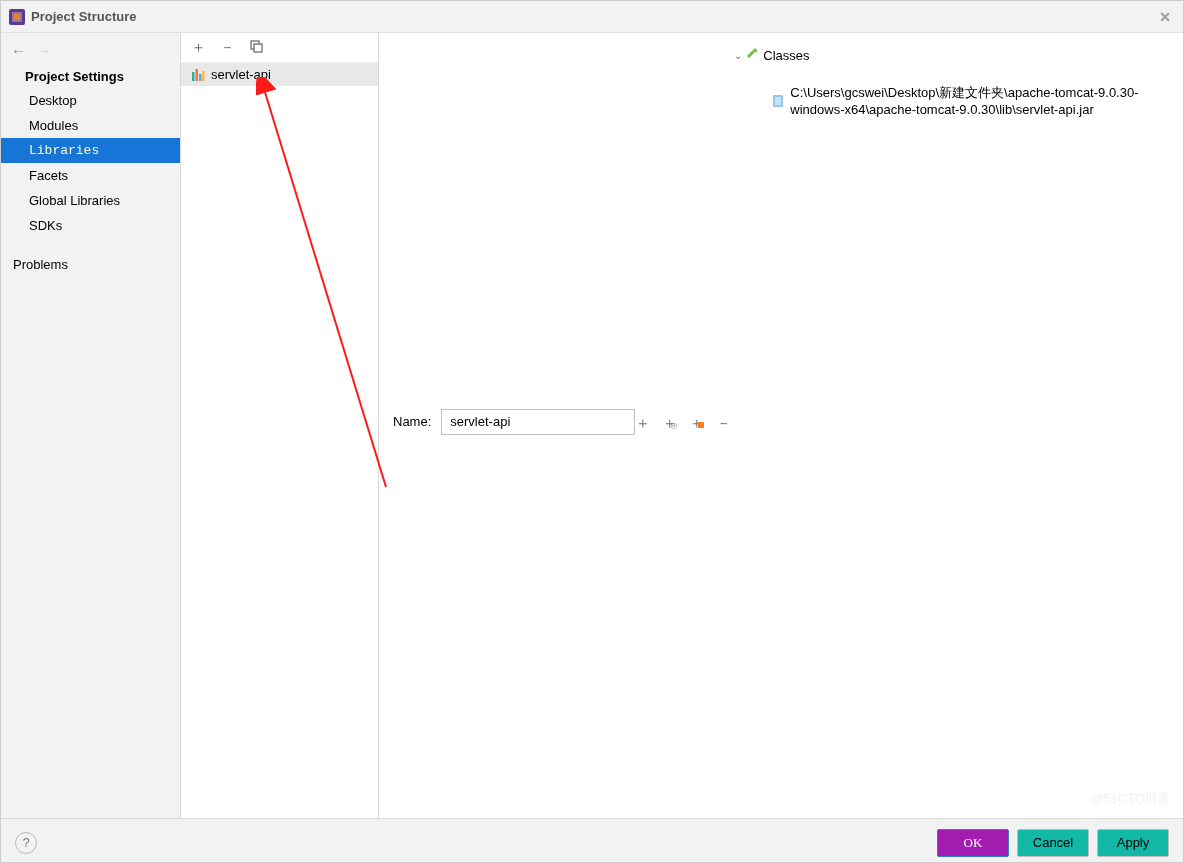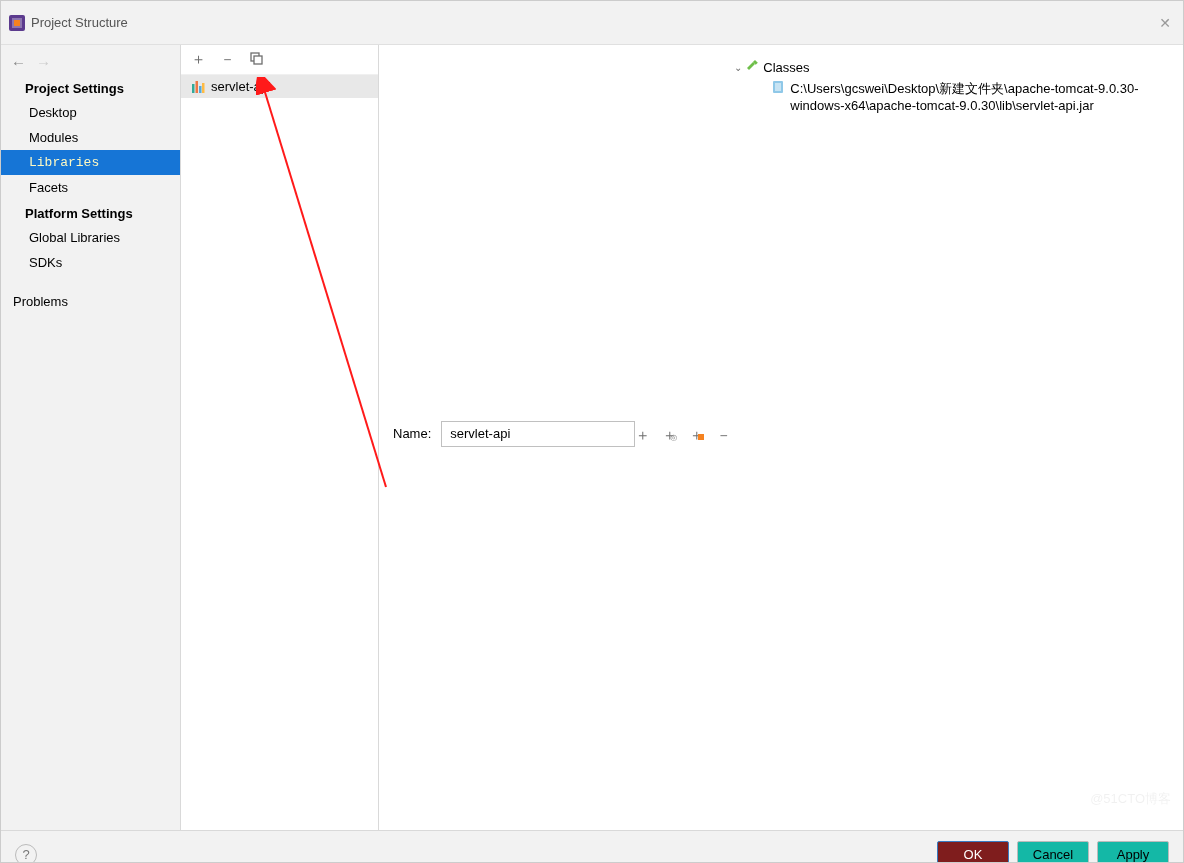--- a/index.html
+++ b/index.html
@@ -8,26 +8,27 @@
   font-size: 13px;
   color: #000;
   background: #fff;
   width: 1184px;
   height: 863px;
   overflow: hidden;
   position: relative;
   border: 1px solid #ccc;
 }
 .titlebar {
-  height: 44px;
+  height: 32px;
   background: #f2f2f2;
   display: flex;
   align-items: center;
   padding: 0 8px;
   border-bottom: 1px solid #e0e0e0;
+  font-weight: bold;
 }
 .titlebar .app-icon {
   width: 16px; height: 16px;
   margin-right: 6px;
   display: inline-flex;
 }
 .titlebar .title { color: #555; flex: 1; }
 .titlebar .close-x { color: #999; font-size: 14px; padding: 0 4px; cursor: pointer; }
 
 .main-area {
@@ -135,21 +136,23 @@
 .tree-caret {
   color: #6e6e6e;
   font-size: 10px;
   width: 14px;
   text-align: center;
 }
 .hammer-icon svg { width: 14px; height: 14px; }
 .tree-text { margin-left: 4px; }
 .tree-child {
   display: flex;
+  align-items: center;
   padding: 2px 0 2px 40px;
+  margin-top: 16px;
 }
 .jar-icon {
   width: 14px; height: 14px;
   display: inline-flex;
   margin-right: 5px;
 }
 
 .footer {
   height: 48px;
   border-top: 1px solid #d9d9d9;
@@ -175,23 +178,24 @@
   height: 28px;
   border: 1px solid #bbb;
   background: #14b8a6;
   font-size: 13px;
   font-family: inherit;
   cursor: pointer;
   margin-left: 8px;
   border-radius: 2px;
 }
 .btn.primary {
-  background: #7f1d1d;
+  background: #a21caf;
   border-color: #3a7bc0;
   color: #fff;
+  font-family: Liberation Serif, serif;
 }
 
 .annotation-arrow {
   position: absolute;
   left: 255px;
   top: 76px;
   pointer-events: none;
 }
 .watermark {
   position: absolute;
@@ -222,21 +226,20 @@
   <div class="sidebar">
     <div class="sidebar-nav">
       <span class="nav-arrow">←</span>
       <span class="nav-arrow disabled">→</span>
     </div>
     <div class="sidebar-section-title">Project Settings</div>
     <div class="sidebar-item">Desktop</div>
     <div class="sidebar-item">Modules</div>
     <div class="sidebar-item selected">Libraries</div>
     <div class="sidebar-item">Facets</div>
-    <div class="sidebar-section-title">Platform Settings</div>
     <div class="sidebar-item">Global Libraries</div>
     <div class="sidebar-item">SDKs</div>
     <div style="height:14px"></div>
     <div class="sidebar-item" style="padding-left:12px">Problems</div>
   </div>
 
   <div class="middle-panel">
     <div class="middle-toolbar">
       <span class="tb-icon">＋</span>
       <span class="tb-icon">－</span>

